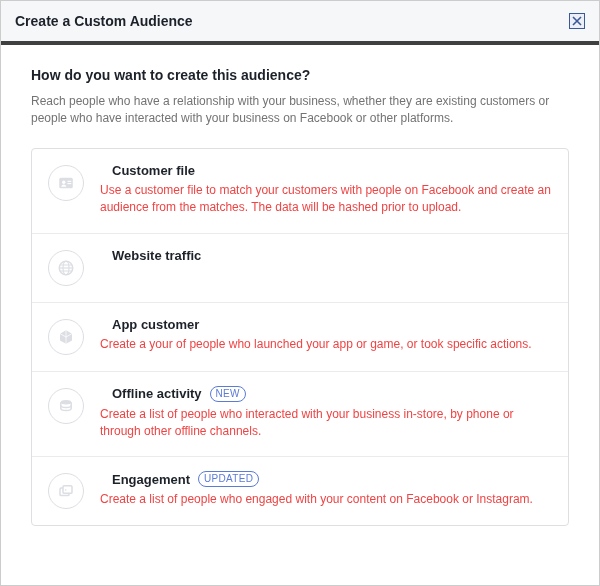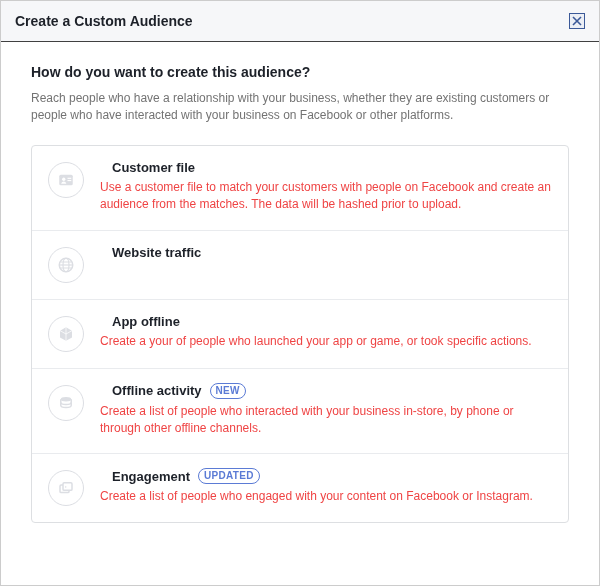--- a/index.html
+++ b/index.html
@@ -11,21 +11,21 @@
       overflow: hidden;
     }
     .dialog {
       background: #fff;
       border: 1px solid #ccc;
       width: 600px;
       height: 586px;
     }
     .dialog-header {
       background: #f6f7f9;
-      border-bottom: 1px solid #404040;
+      border-bottom: 4px solid #404040;
       padding: 12px 14px;
       display: flex;
       justify-content: space-between;
       align-items: center;
     }
     .dialog-title {
       font-size: 14px;
       font-weight: bold;
       color: #1d2129;
     }
@@ -89,21 +89,21 @@
       margin-bottom: 4px;
       margin-left: 12px;
     }
     .option-title {
       font-size: 13px;
       font-weight: bold;
       color: #1d2129;
     }
     .badge {
       font-size: 10px;
-      font-weight: bold;
+      font-weight: normal;
       color: #5b7bd5;
       border: 1px solid #5b7bd5;
       border-radius: 8px;
       padding: 1px 5px;
       line-height: 1.2;
       letter-spacing: 0.3px;
     }
     .option-desc {
       font-size: 12px;
       color: #ef4444;
@@ -166,21 +166,21 @@
 
       <div class="option">
         <div class="icon-wrap">
           <svg width="18" height="18" viewBox="0 0 24 24">
               <path d="M12 3 L20 7.5 L20 16.5 L12 21 L4 16.5 L4 7.5 Z"></path>
               <path d="M12 3 L12 12 L20 7.5 M12 12 L4 7.5 M12 12 L12 21" stroke="#fff" stroke-width="1" fill="none"></path>
             </svg>
         </div>
         <div class="option-text">
           <div class="option-title-row">
-            <span class="option-title">App offline</span>
+            <span class="option-title">App customer</span>
           </div>
           <div class="option-desc">Create a your of people who launched your app or game, or took specific actions.</div>
         </div>
       </div>
 
       <div class="option">
         <div class="icon-wrap">
           <svg width="18" height="18" viewBox="0 0 24 24">
               <ellipse cx="12" cy="7" rx="7" ry="3"></ellipse>
               <path d="M5 7v4c0 1.7 3.1 3 7 3s7-1.3 7-3V7" fill="none" stroke="#dcdee3" stroke-width="2"></path>

